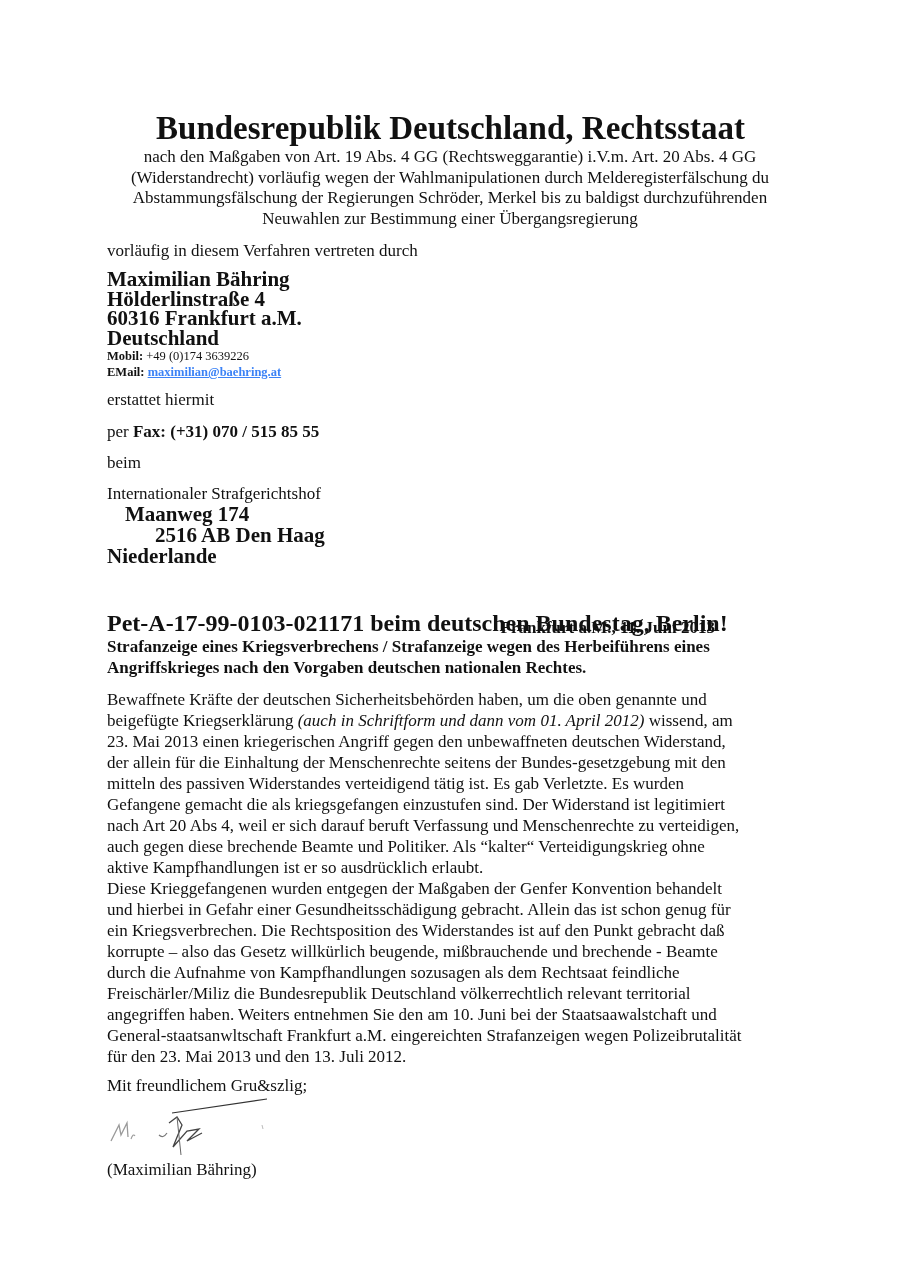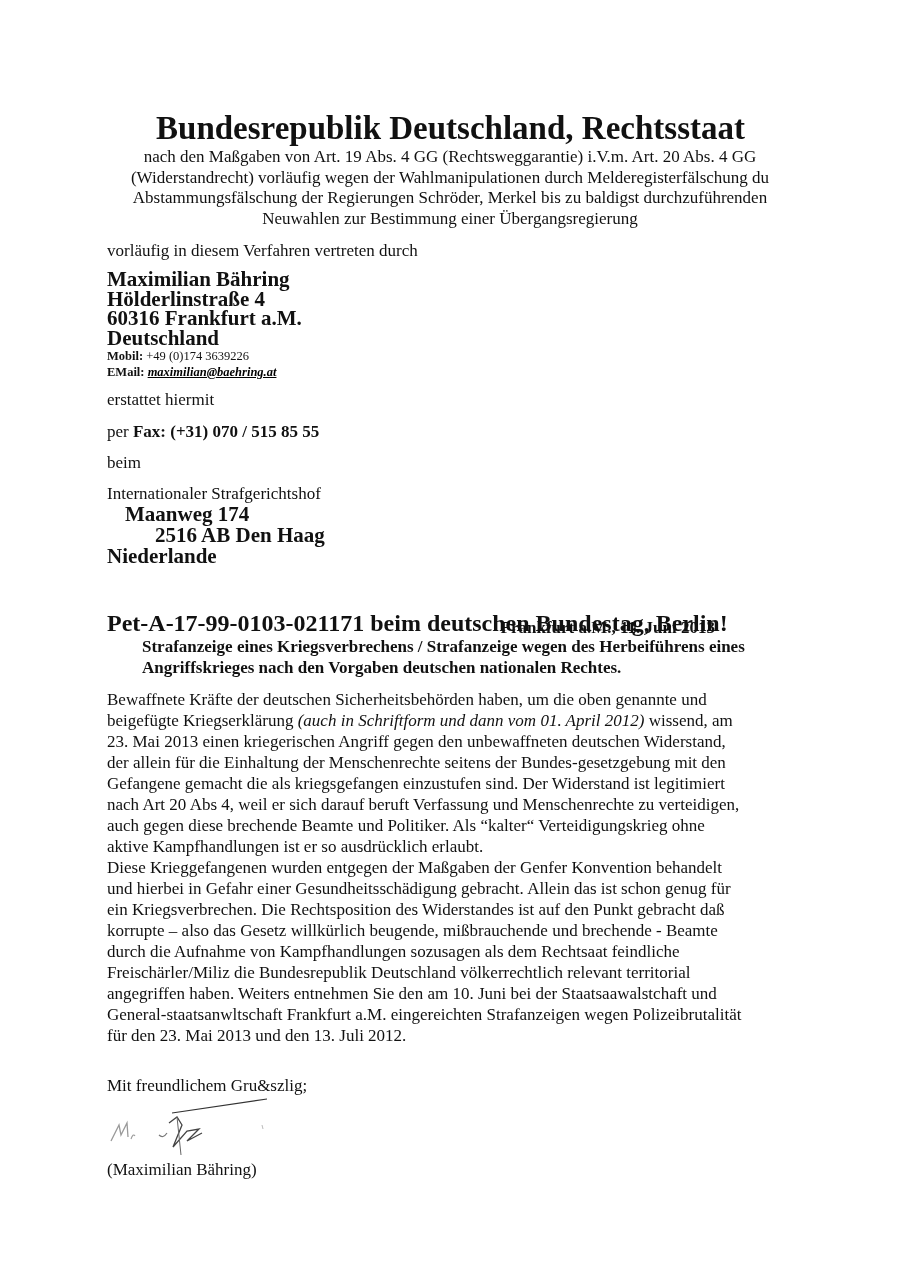--- a/index.html
+++ b/index.html
@@ -17,24 +17,24 @@
     .subtitle {
       left: 100px; width: 700px; top: 147px; text-align: center;
       font-size: 17px; line-height: 20.5px; white-space: normal;
     }
     .p17 { font-size: 17px; line-height: 21px; }
     .b { font-weight: bold; }
     .small { font-size: 12.5px; line-height: 16px; }
     .addr { font-size: 21px; line-height: 19.5px; font-weight: bold; }
     .date { right: 108px; top: 578px; font-size: 17px; font-weight: bold; margin-top: 40px; }
     .petition { left: 107px; top: 609px; font-size: 24px; font-weight: bold; line-height: 28px; }
-    .subject { left: 107px; top: 637px; font-size: 17px; font-weight: bold; line-height: 20.5px; white-space: normal; width: 690px; margin-left: 35px; }
+    .subject { left: 107px; top: 637px; font-size: 17px; font-weight: bold; line-height: 20.5px; white-space: normal; width: 690px; }
     .body-text { left: 107px; top: 689px; width: 690px; font-size: 17px; line-height: 21px; white-space: normal; }
     .body-text .line { display: block; white-space: nowrap; }
-    .email-link { text-decoration: underline; color: #000000; font-style: italic; }
+    .email-link { text-decoration: underline; color: #3b82f6; }
     .signature { left: 107px; top: 1095px; width: 170px; height: 65px; }
   </style>
 </head>
 <body>
 
 <div class="page">
 
   <div class="abs title">Bundesrepublik Deutschland, Rechtsstaat</div>
 
   <div class="abs subtitle">
@@ -84,20 +84,21 @@
   <div class="abs subject">
     <div>Strafanzeige eines Kriegsverbrechens / Strafanzeige wegen des Herbeiführens eines</div>
     <div>Angriffskrieges nach den Vorgaben deutschen nationalen Rechtes.</div>
   </div>
 
   <div class="abs body-text">
     <span class="line">Bewaffnete Kräfte der deutschen Sicherheitsbehörden haben, um die oben genannte und</span>
     <span class="line"><span>beigefügte Kriegserklärung </span><i>(auch in Schriftform und dann vom 01. April 2012)</i><span> wissend, am</span></span>
     <span class="line">23. Mai 2013 einen kriegerischen Angriff gegen den unbewaffneten deutschen Widerstand,</span>
     <span class="line">der allein für die Einhaltung der Menschenrechte seitens der Bundes-gesetzgebung mit den</span>
+    <span class="line">mitteln des passiven Widerstandes verteidigend tätig ist. Es gab Verletzte. Es wurden</span>
     <span class="line">Gefangene gemacht die als kriegsgefangen einzustufen sind. Der Widerstand ist legitimiert</span>
     <span class="line">nach Art 20 Abs 4, weil er sich darauf beruft Verfassung und Menschenrechte zu verteidigen,</span>
     <span class="line">auch gegen diese brechende Beamte und Politiker. Als “kalter“ Verteidigungskrieg ohne</span>
     <span class="line">aktive Kampfhandlungen ist er so ausdrücklich erlaubt.</span>
     <span class="line">Diese Krieggefangenen wurden entgegen der Maßgaben der Genfer Konvention behandelt</span>
     <span class="line">und hierbei in Gefahr einer Gesundheitsschädigung gebracht. Allein das ist schon genug für</span>
     <span class="line">ein Kriegsverbrechen. Die Rechtsposition des Widerstandes ist  auf den Punkt gebracht daß</span>
     <span class="line">korrupte – also das Gesetz willkürlich beugende, mißbrauchende und brechende - Beamte</span>
     <span class="line">durch die Aufnahme von Kampfhandlungen sozusagen als dem Rechtsaat feindliche</span>
     <span class="line">Freischärler/Miliz die Bundesrepublik Deutschland völkerrechtlich relevant territorial</span>

